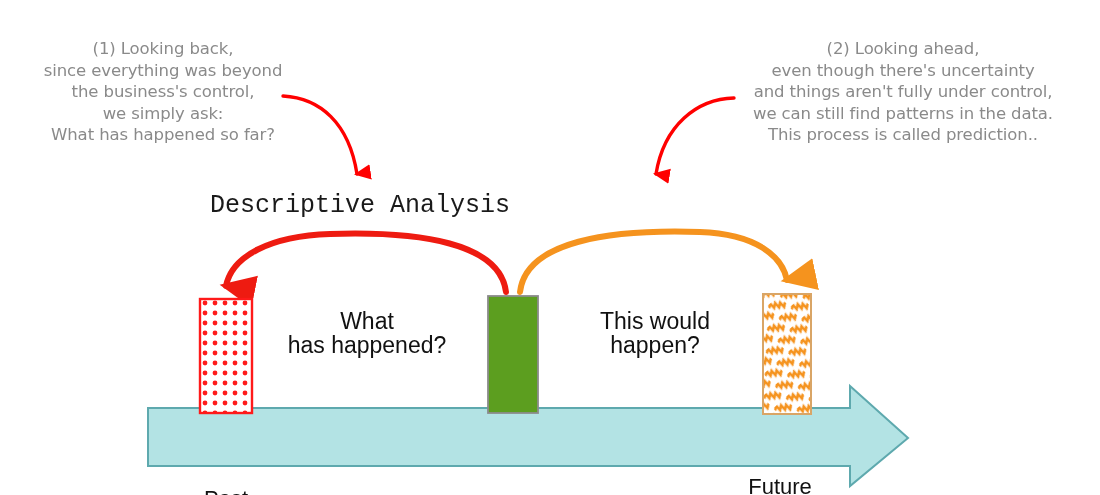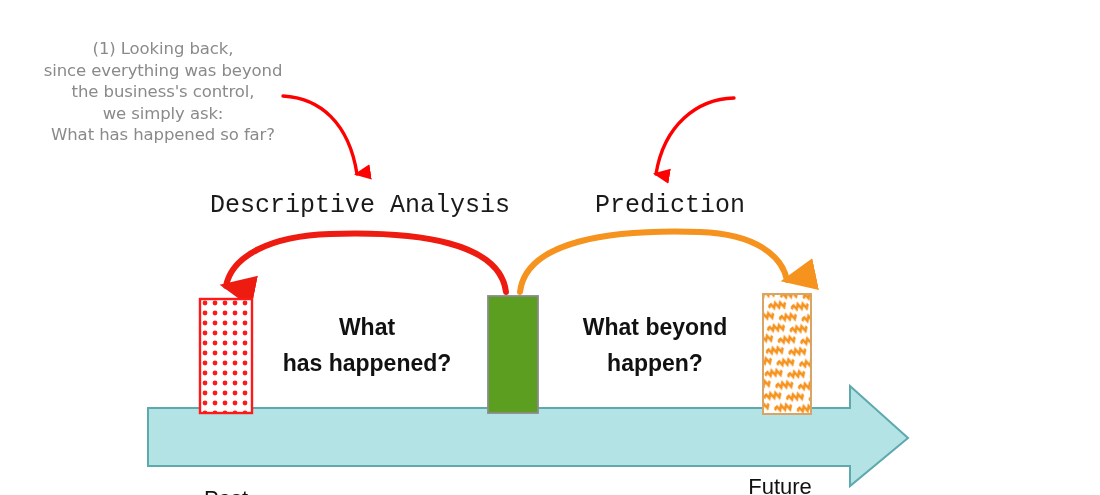--- a/index.html
+++ b/index.html
@@ -50,24 +50,23 @@
     white-space: nowrap;
   }
   #label-descriptive { left: 200px; top: 163px; width: 320px; }
   #label-prediction  { left: 560px; top: 163px; width: 220px; }
 
   .question {
     position: absolute;
     color: #111111;
     font-family: "Liberation Sans", sans-serif;
     font-size: 23px;
-    line-height: 36px;
+    line-height: 24px;
     text-align: center;
     white-space: pre-line;
-    font-weight: bold;
   }
   #question-past   { left: 262px; top: 281px; width: 210px; }
   #question-future { left: 560px; top: 281px; width: 190px; }
 
   .axis-label {
     position: absolute;
     color: #111111;
     font-family: "Liberation Sans", sans-serif;
     font-size: 22px;
     text-align: center;
@@ -138,29 +137,33 @@
       <rect x="763" y="266" width="48" height="120" fill="url(#pat-zigzag)" stroke="#D9A566" stroke-width="2"></rect>
     </g>
   </svg>
 
   <div class="annot" id="annot-left">(1) Looking back,
 since everything was beyond
 the business's control,
 we simply ask:
 What has happened so far?</div>
 
+  <div class="annot" id="annot-right">(2) Looking ahead,
+even though there's uncertainty
+and things aren't fully under control,
+we can still find patterns in the data.
+This process is called prediction..</div>
 
   <div class="phase-label" id="label-descriptive">Descriptive Analysis</div>
 
-  <div class="phase-label" id="label-prediction">Prediction</div>
 
   <div class="question" id="question-past">What
 has happened?</div>
 
-  <div class="question" id="question-future">What beyond
+  <div class="question" id="question-future">This would
 happen?</div>
 
   <div class="axis-label" id="axis-past">Past</div>
 
 
   <div class="axis-label" id="axis-future">Future</div>
 
 </div>
 
 </body></html>

